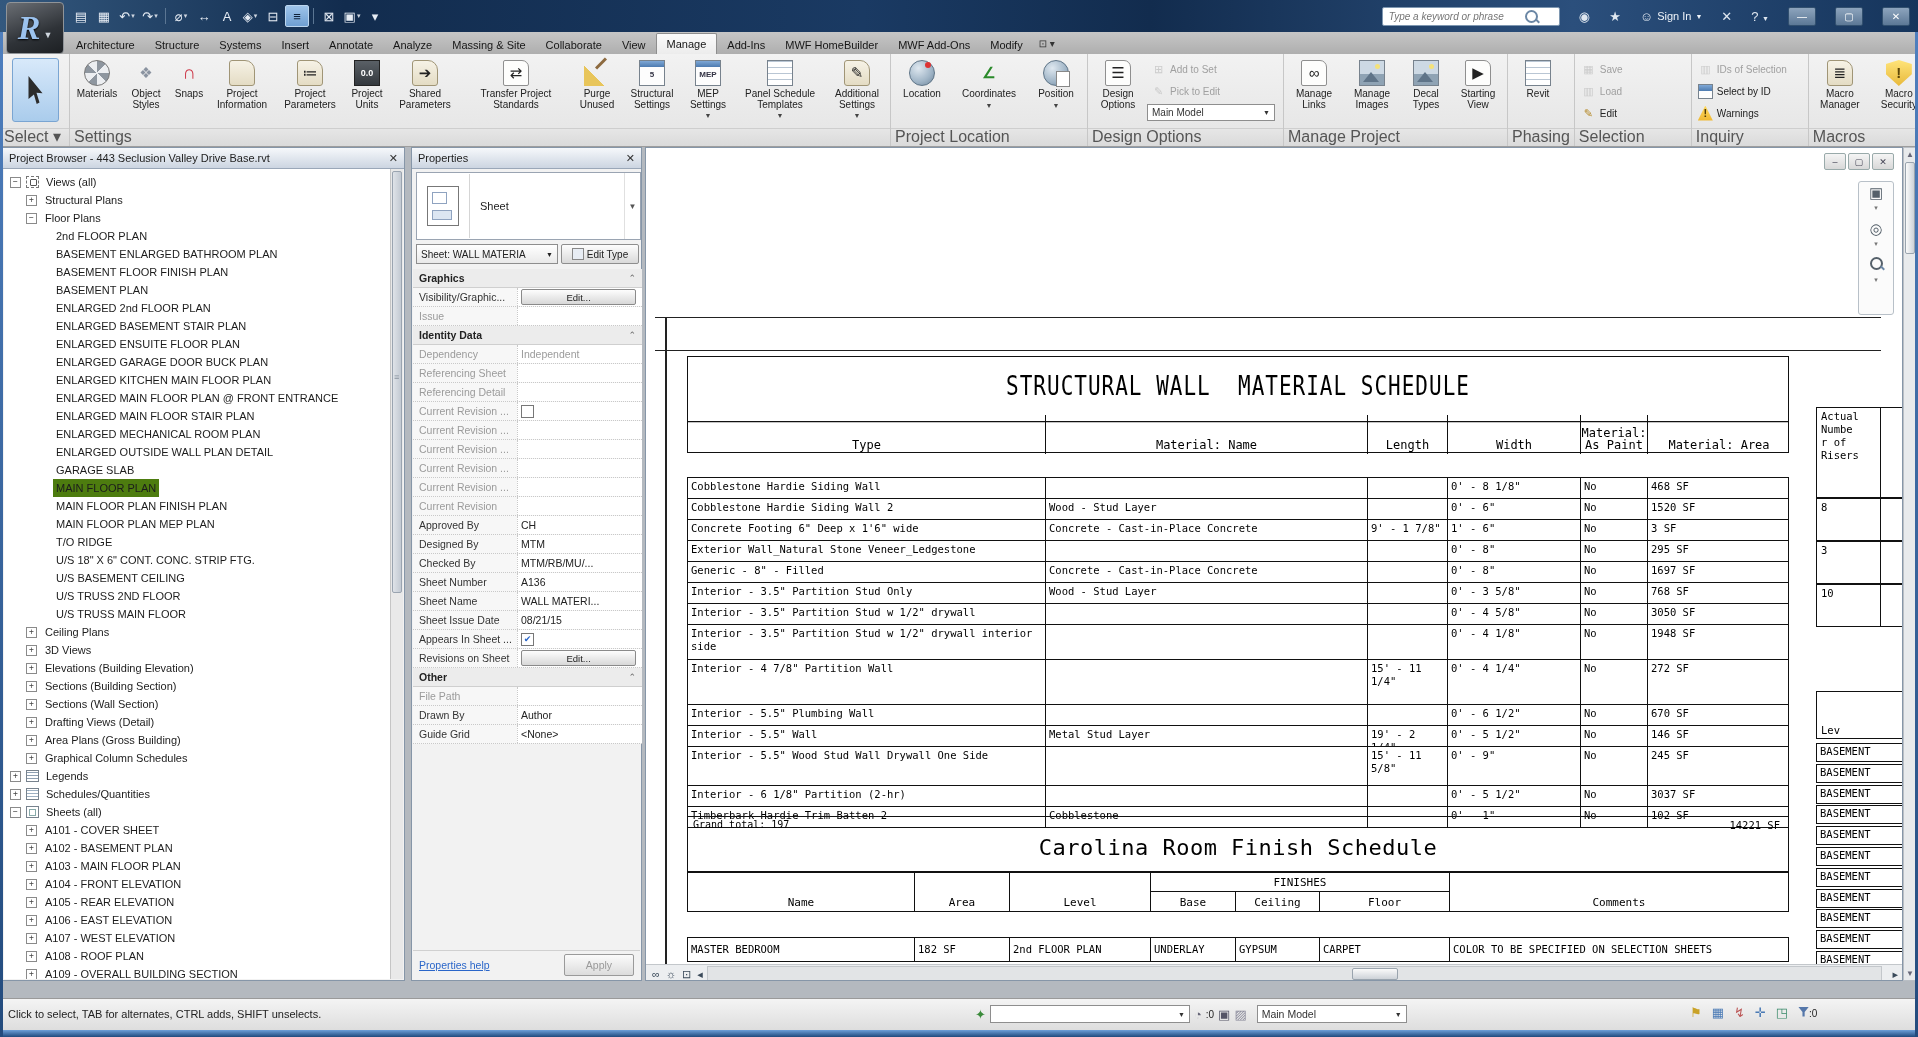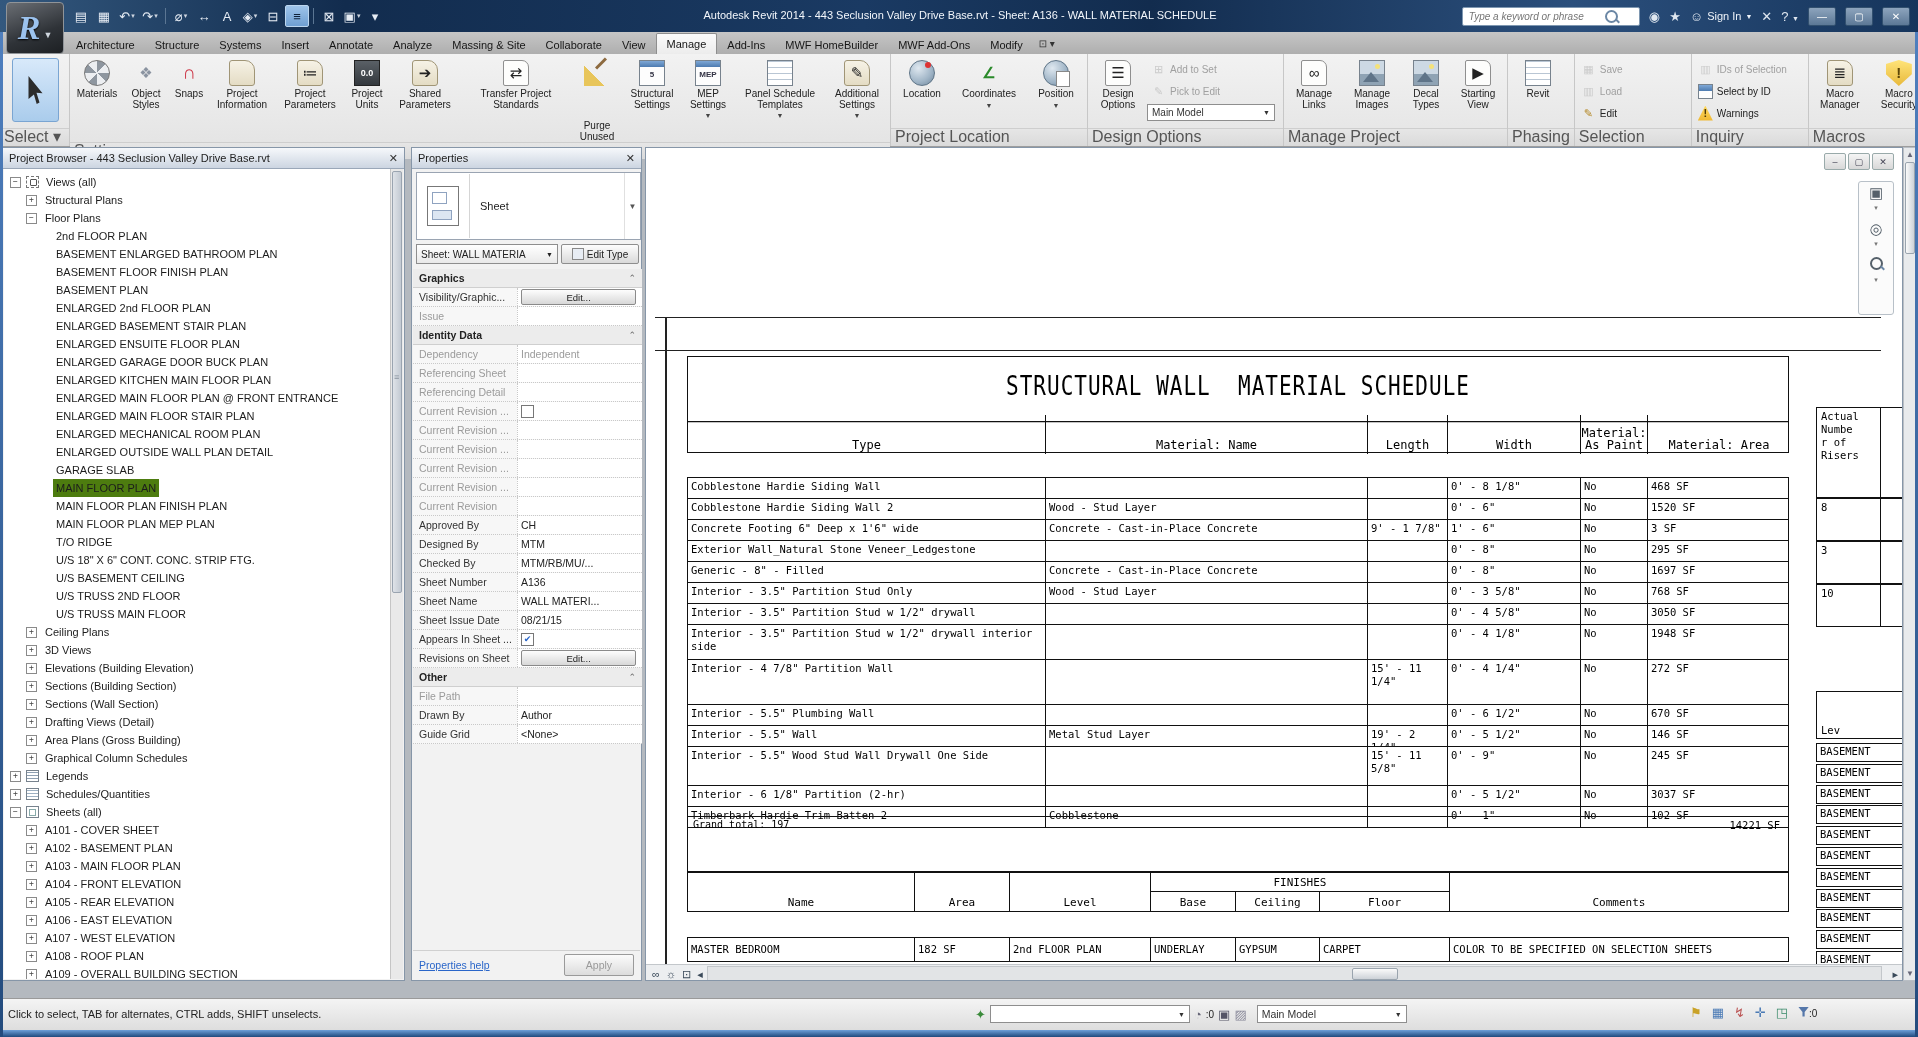--- a/index.html
+++ b/index.html
@@ -9,21 +9,21 @@
 #titlebar{position:absolute;left:0;top:0;width:1918px;height:32px;background:linear-gradient(90deg,#33587e,#122c4e 18%,#1a3a63 45%,#122c4e 60%,#2b4f7c 82%,#16355c);color:#e8eef6}
 #appbtn{position:absolute;left:6px;top:2px;width:56px;height:50px;background:linear-gradient(160deg,#6a6e74,#2f3338 60%,#1d2023);border:1px solid #909498;border-radius:4px;z-index:60;display:flex;align-items:center;justify-content:center}
 #appbtn .R{font-size:34px;font-weight:bold;font-style:italic;color:#9cc3ef;text-shadow:0 1px 2px #000;font-family:"Liberation Serif",serif}
 #appbtn .arr{color:#cfd6de;font-size:9px;margin-left:3px;margin-top:14px}
 #qat{position:absolute;left:70px;top:5px;height:22px;display:flex;align-items:center;gap:1px}
 .qbtn{min-width:18px;height:20px;display:flex;align-items:center;justify-content:center;color:#e6ecf4;font-size:13px;border-radius:2px;padding:0 2px}
 .qbtn .a{font-size:7px;margin-left:1px;color:#cdd5df}
 .qbtn.pressed{background:linear-gradient(#9ec4ea,#6f9fd2);border:1px solid #bcd6ef;color:#10233a}
 .qsep{width:1px;height:16px;background:#5b7693;margin:0 3px}
 #title-text{position:absolute;left:480px;top:9px;width:960px;text-align:center;font-size:11px;white-space:nowrap;color:#f2f6fb}
-#tb-right{position:absolute;right:8px;top:5px;height:22px;display:flex;align-items:center;gap:9px}
+#tb-right{position:absolute;right:8px;top:5px;height:22px;display:flex;align-items:center;gap:19px}
 #searchbox{width:168px;height:17px;background:#fff;border:1px solid #7e97b1;border-radius:2px;display:flex;align-items:center;padding:0 4px;gap:4px}
 #searchbox input{border:none;outline:none;width:130px;font-size:10px;font-style:italic;color:#777;font-family:"Liberation Sans",sans-serif;background:transparent}
 .mag{width:9px;height:9px;border:2px solid #6b87a5;border-radius:50%;position:relative}
 .mag::after{content:"";position:absolute;left:8px;top:8px;width:5px;height:2px;background:#6b87a5;transform:rotate(45deg)}
 .tbico{color:#dfe7f0;font-size:13px}
 #signin{display:flex;align-items:center;gap:4px;font-size:11px;color:#eef3f9}
 .winctl{width:26px;height:17px;background:linear-gradient(#8da4bd,#5c7896);border:1px solid #32506f;border-radius:2px;color:#fff;font-size:10px;display:flex;align-items:center;justify-content:center}
 
 #tabrow{position:absolute;left:0;top:32px;width:1918px;height:22px;background:linear-gradient(#c6c6c6,#aeaeae);display:flex;align-items:flex-end;padding-left:66px;box-sizing:border-box}
 .tab{font-size:11px;color:#161616;padding:4px 10px 3px 10px;white-space:nowrap}
@@ -178,21 +178,20 @@
         <span class="qbtn">↔</span>
         <span class="qbtn">A</span>
         <span class="qbtn">◈<span class="a">▾</span></span>
         <span class="qbtn">⊟</span>
         <span class="qbtn pressed">≡</span>
         <span class="qsep"></span>
         <span class="qbtn">⊠</span>
         <span class="qbtn">▣<span class="a">▾</span></span>
         <span class="qbtn">▾</span>
       </div>
-  <div id="title-text">Autodesk Revit 2014 - 443 Seclusion Valley Drive Base.rvt - Sheet: A136 - WALL MATERIAL SCHEDULE</div>
   <div id="tb-right">
     <div id="searchbox">
       <input placeholder="Type a keyword or phrase" style="">
       <span class="mag"></span>
     </div>
     <span class="tbico">◉</span>
     <span class="tbico">★</span>
     <div id="signin">
       <span class="tbico">☺</span>
       <span>Sign In</span>
@@ -277,21 +276,21 @@
                 <span class="g">➔</span>
               </span>
               <div class="lbl">Shared Parameters</div>
             </div>
             <div class="rbtn" style="width: 110px;">
               <span class="ric ri-page">
                 <span class="g">⇄</span>
               </span>
               <div class="lbl">Transfer Project Standards</div>
             </div>
-            <div class="rbtn" style="width: 50px; gap: 32px;">
+            <div class="rbtn" style="width: 50px;">
               <span class="ric ri-broom"></span>
               <div class="lbl">Purge Unused</div>
             </div>
             <div class="rbtn" style="width: 58px;">
               <span class="ric ri-app">
                 <span class="g">5</span>
               </span>
               <div class="lbl">Structural Settings</div>
             </div>
             <div class="rbtn" style="width: 52px;">
@@ -929,20 +928,21 @@
           <div class="wcell"></div>
           <div class="wcell">0' - 1"</div>
           <div class="wcell">No</div>
           <div class="wcell">102 SF</div>
         </div>
       </div>
 
   <div id="boxA" class="schedfont">
     <span id="grand-label">Grand total: 197</span>
     <span id="grand-area">14221 SF</span>
+    <div id="car-title">Carolina Room Finish Schedule</div>
   </div>
   <div id="car-head" class="schedfont">
         <div class="chc" style="left: 0px; width: 226px; top: 0px; bottom: 0px; border-left: 0px solid rgb(17, 17, 17); padding-bottom: 2px;">Name</div>
         <div class="chc" style="left: 226px; width: 95px; top: 0px; bottom: 0px; border-left: 1px solid rgb(17, 17, 17); padding-bottom: 2px;">Area</div>
         <div class="chc" style="left: 321px; width: 141px; top: 0px; bottom: 0px; border-left: 1px solid rgb(17, 17, 17); padding-bottom: 2px;">Level</div>
         <div class="chc" style="left: 462px; width: 85px; top: 19px; bottom: 0px; border-left: 1px solid rgb(17, 17, 17); padding-bottom: 2px;">Base</div>
         <div class="chc" style="left: 547px; width: 84px; top: 19px; bottom: 0px; border-left: 1px solid rgb(17, 17, 17); padding-bottom: 2px;">Ceiling</div>
         <div class="chc" style="left: 631px; width: 130px; top: 19px; bottom: 0px; border-left: 1px solid rgb(17, 17, 17); padding-bottom: 2px;">Floor</div>
         <div class="chc" style="left: 761px; width: 339px; top: 0px; bottom: 0px; border-left: 1px solid rgb(17, 17, 17); padding-bottom: 2px;">Comments</div>
         <div class="chc" style="left: 462px; width: 299px; top: 0px; height: 19px; border-left: 1px solid rgb(17, 17, 17); border-bottom: 1px solid rgb(17, 17, 17); padding-bottom: 2px;">FINISHES</div>

